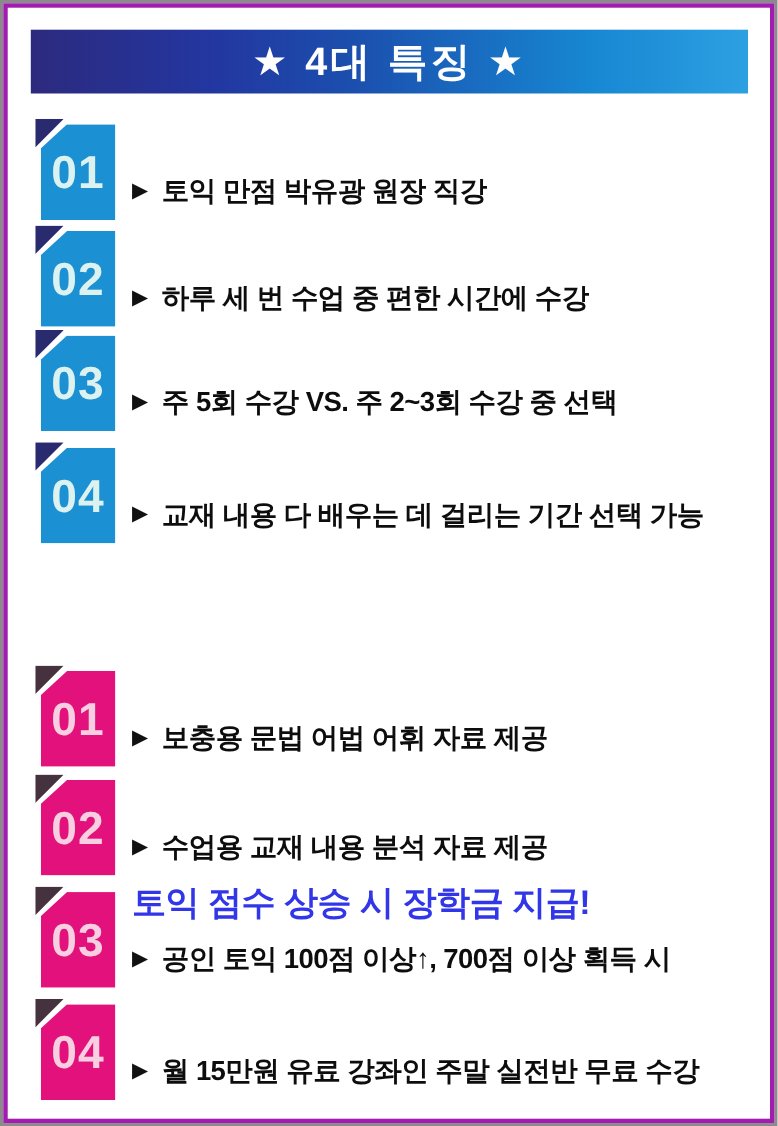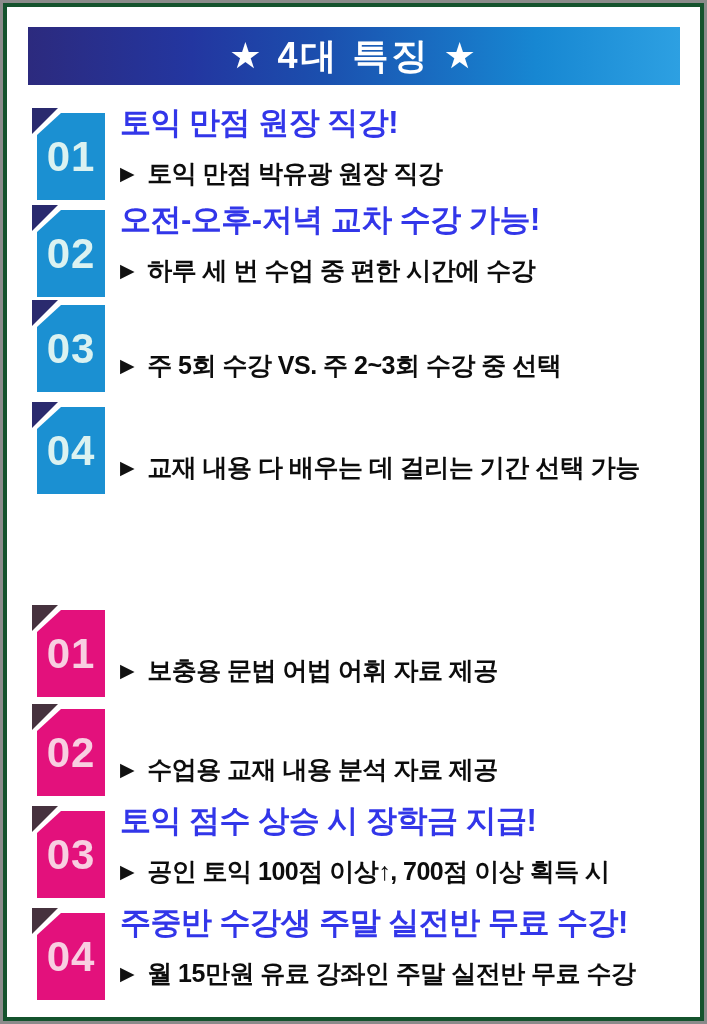--- a/index.html
+++ b/index.html
@@ -10,21 +10,21 @@
   .page {
     width:707px; height:1024px;
     box-sizing:border-box;
     background:#8b8b8b;       
     padding:3px;
   }
   .inner {
     position:relative;
     width:100%; height:100%;
     box-sizing:border-box;
-    border:4px solid #14532d; 
+    border:4px solid #a21caf; 
     background:#ffffff;
     overflow:hidden;
   }
   .banner {
     position:absolute; left:21px; width:652px; height:58px;
     background:linear-gradient(90deg,#2c2a7e 0%,#2336a0 25%,#1b4fae 45%,#1787d2 78%,#2da0e2 100%);
     color:#ffffff;
     display:flex; align-items:center; justify-content:center;
     font-size:36px; font-weight:800; letter-spacing:3px;
     white-space:nowrap;
@@ -73,33 +73,31 @@
 <div class="page">
   <div class="inner">
 
     <div class="banner features">★ 4대 특징 ★</div>
 
     <div class="row feature r-f1">
       <div class="badge">
         <div class="fold"></div>
         <div class="square">01</div>
       </div>
-      <div class="title">토익 만점 원장 직강!</div>
       <div class="desc-line">
         <span class="bullet">▶</span>
         <span>토익 만점 박유광 원장 직강</span>
       </div>
     </div>
 
     <div class="row feature r-f2">
       <div class="badge">
         <div class="fold"></div>
         <div class="square">02</div>
       </div>
-      <div class="title">오전-오후-저녁 교차 수강 가능!</div>
       <div class="desc-line">
         <span class="bullet">▶</span>
         <span>하루 세 번 수업 중 편한 시간에 수강</span>
       </div>
     </div>
 
     <div class="row feature r-f3">
       <div class="badge">
         <div class="fold"></div>
         <div class="square">03</div>
@@ -154,21 +152,20 @@
         <span class="bullet">▶</span>
         <span>공인 토익 100점 이상↑, 700점 이상 획득 시</span>
       </div>
     </div>
 
     <div class="row benefit r-b4">
       <div class="badge">
         <div class="fold"></div>
         <div class="square">04</div>
       </div>
-      <div class="title">주중반 수강생 주말 실전반 무료 수강!</div>
       <div class="desc-line">
         <span class="bullet">▶</span>
         <span>월 15만원 유료 강좌인 주말 실전반 무료 수강</span>
       </div>
     </div>
 
   </div>
 </div>
 
 </body></html>

